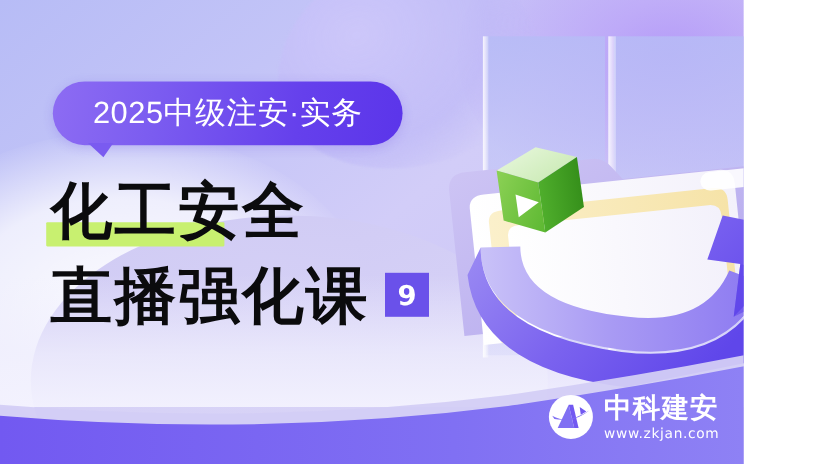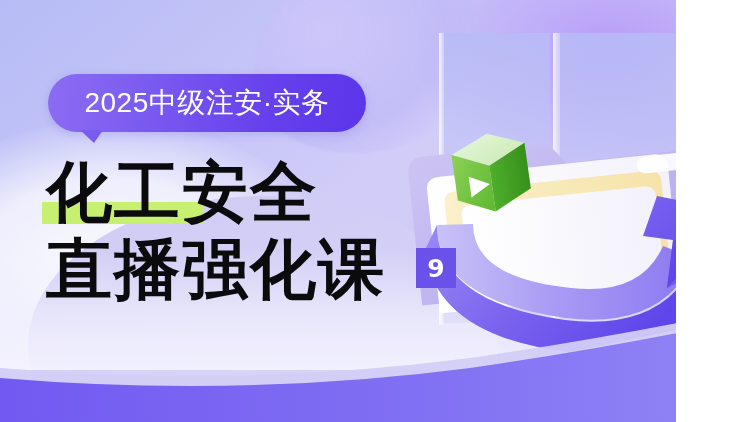--- a/index.html
+++ b/index.html
@@ -138,21 +138,21 @@
     position: relative;
     display: flex;
     align-items: flex-end;
     height: 82px;
   }
   .hl-text {
     position: relative;
     z-index: 2;
     font-family: "DejaVu Serif", "Liberation Serif", serif;
     font-weight: 700;
-    font-size: 66px;
+    font-size: 56px;
     line-height: 76px;
     color: #0b0b0d;
     letter-spacing: 2px;
     white-space: nowrap;
   }
   .hl-underline {
     position: absolute;
     z-index: 1;
     left: -4px;
     bottom: 6px;
@@ -160,21 +160,20 @@
     height: 22px;
     background: #c8f070;
     border-radius: 1px;
   }
   .hl-row-2 {
     position: relative;
     display: flex;
     align-items: center;
     height: 86px;
     margin-top: -4px;
-    gap: 16px;
   }
   .ep-badge {
     position: relative;
     z-index: 3;
     margin-left: 14px;
     margin-bottom: 2px;
     width: 40px;
     height: 40px;
     background: #6a51ea;
     color: #ffffff;
@@ -347,14 +346,27 @@
     <div class="hl-row">
       <div class="hl-underline"></div>
       <span class="hl-text">化工安全</span>
     </div>
     <div class="hl-row-2">
       <span class="hl-text">直播强化课</span>
       <span class="ep-badge">9</span>
     </div>
   </div>
 
+  <div class="logo">
+    <svg class="logo-mark" viewBox="0 0 42 42">
+      <circle cx="21" cy="21" r="20" fill="#ffffff"></circle>
+      <path d="M9 31 L19 10 L24 31 Z" fill="#8070f3"></path>
+      <path d="M19 10 L23 10 L28 31 L24 31 Z" fill="#7259f1"></path>
+      <path d="M4 20 Q21 29 38 15 Q22 26 6 23 Z" fill="#8070f3"></path>
+      <path d="M29 12 L35 16 L30 19 Z" fill="#7259f1"></path>
+    </svg>
+    <div class="logo-txt">
+      <span class="logo-name">中科建安</span>
+      <span class="logo-url">www.zkjan.com</span>
+    </div>
+  </div>
 
 </div>
 
 </body></html>

